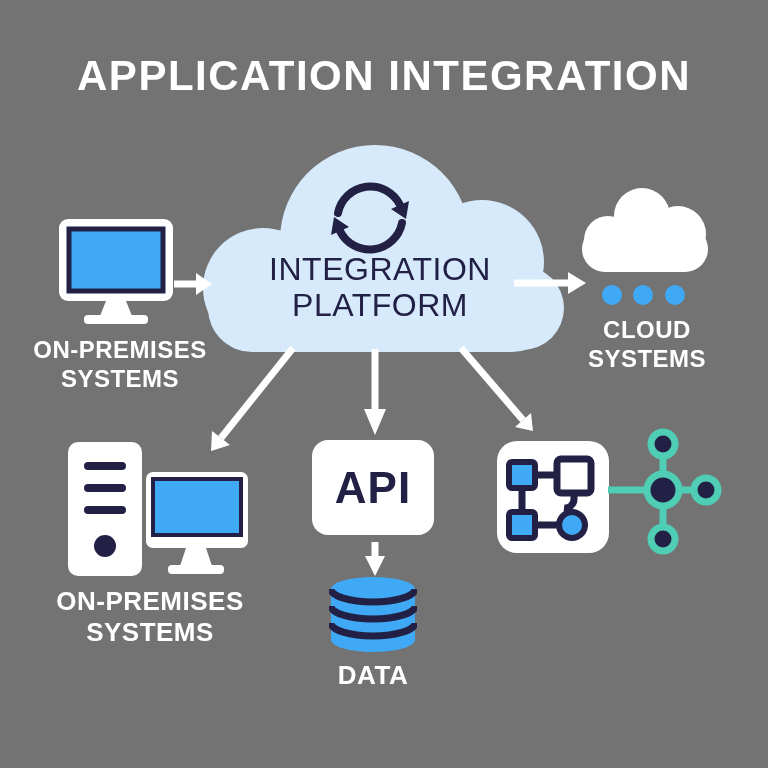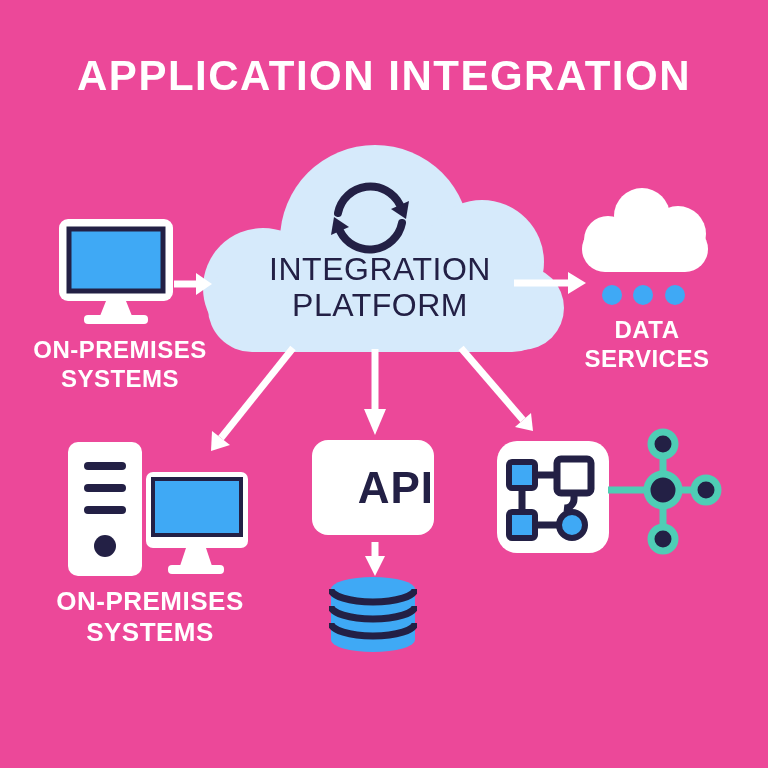--- a/index.html
+++ b/index.html
@@ -3,21 +3,21 @@
 <meta charset="utf-8">
 <style>
   html,body{margin:0;padding:0;}
   body{
     font-family:"Liberation Sans","DejaVu Sans",sans-serif;
     background:#232045;
   }
   .stage{
     position:relative;
     width:768px;height:768px;
-    background:#ec4899;
+    background:#737373;
     overflow:hidden;
   }
   .abs{position:absolute;}
   .title{
     left:0;right:0;top:52px;
     text-align:center;
     color:#ffffff;
     font-size:42px;
     font-weight:bold;
     letter-spacing:1.5px;
@@ -40,21 +40,21 @@
     color:#232045;
     font-size:32px;
     font-weight:normal;
     line-height:1.12;
     letter-spacing:0.5px;
   }
   .api-box{
     left:312px;top:440px;width:122px;height:95px;
     background:#ffffff;
     border-radius:16px;
-    display:flex;align-items:center;justify-content:flex-end;
+    display:flex;align-items:center;justify-content:center;
     color:#232045;
     font-size:44px;
     font-weight:bold;
     letter-spacing:1px;
   }
   .workflow-card{
     left:497px;top:441px;width:112px;height:112px;
     background:#ffffff;
     border-radius:20px;
   }
@@ -189,16 +189,17 @@
     </g>
     <g stroke="#4FCDB5" stroke-width="7" fill="#232045">
       <circle cx="61" cy="64" r="16"></circle>
       <circle cx="61" cy="18" r="12"></circle>
       <circle cx="104" cy="64" r="12"></circle>
       <circle cx="61" cy="113" r="12"></circle>
     </g>
   </svg>
 
   <div class="abs node-label lbl-onprem-top">ON-PREMISES SYSTEMS</div>
-  <div class="abs node-label lbl-cloud-services">DATA SERVICES</div>
+  <div class="abs node-label lbl-cloud-services">CLOUD SYSTEMS</div>
   <div class="abs node-label lbl-onprem-bottom">ON-PREMISES SYSTEMS</div>
+  <div class="abs node-label lbl-data">DATA</div>
 
 </div>
 
 </body></html>

